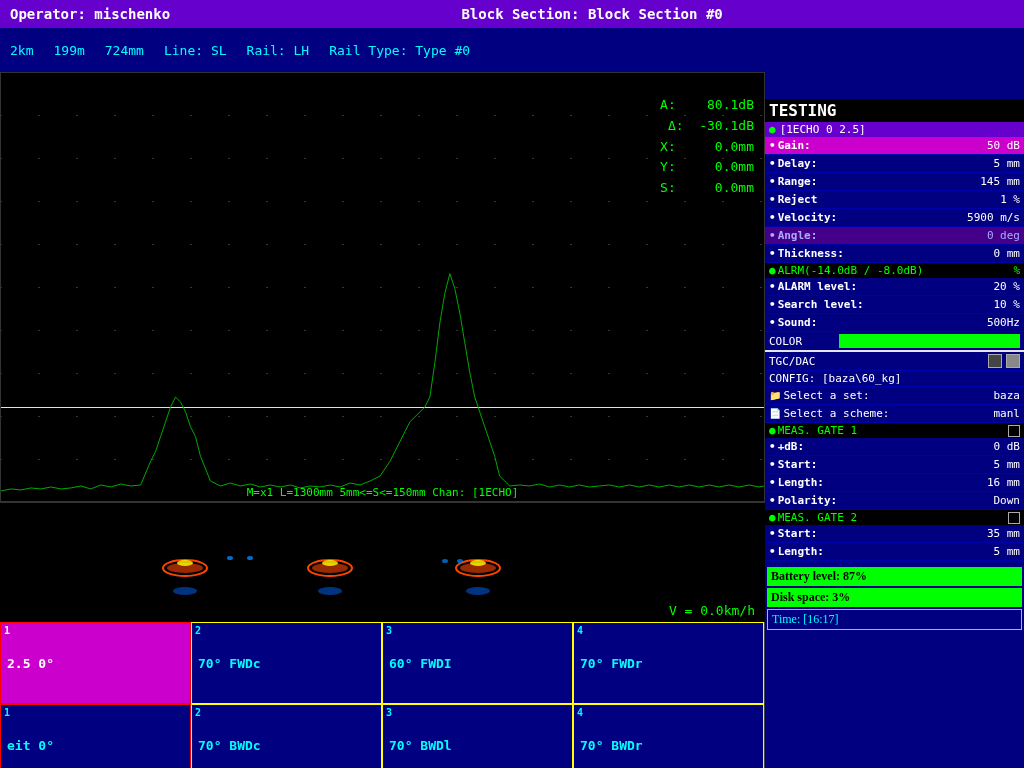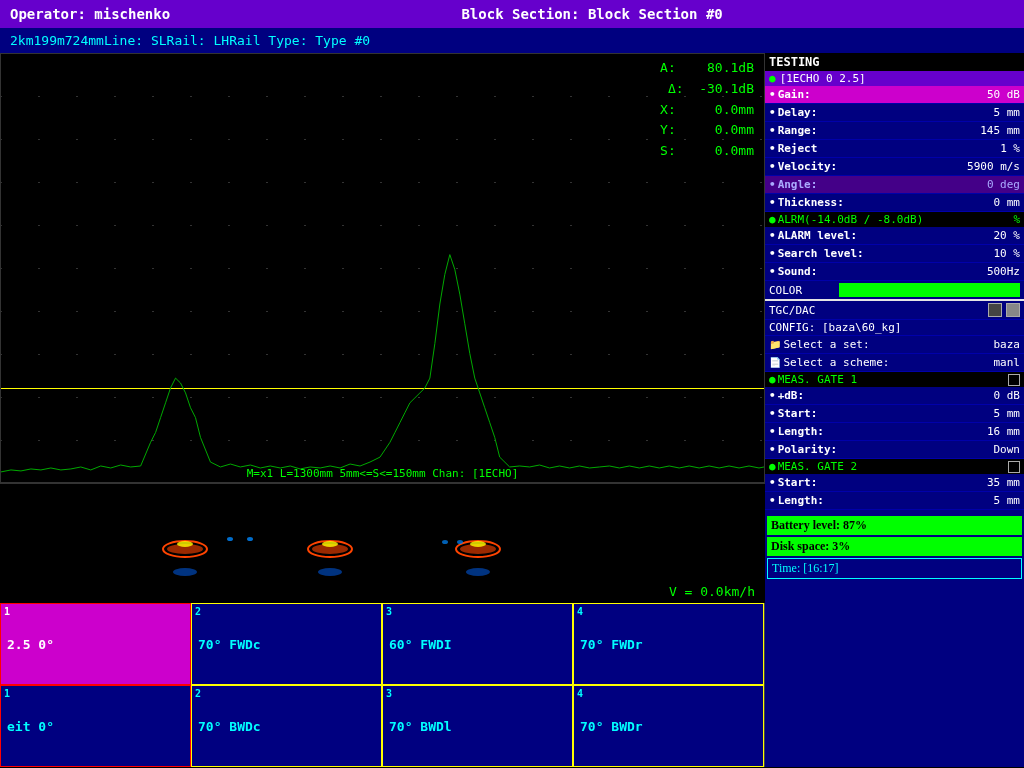--- a/index.html
+++ b/index.html
@@ -28,21 +28,22 @@
       color: #fff;
     }
 
     
     #subheader {
       background: #000080;
       color: #00ffff;
       display: flex;
       align-items: center;
       padding: 2px 10px;
-      height: 25px;
+      height: 44px;
+      gap: 20px;
       font-size: 13px;
     }
     #subheader span { color: #00ffff; }
 
     
     #main-layout {
       display: flex;
       height: calc(768px - 54px);
     }
 
@@ -68,21 +69,21 @@
       position: absolute;
       top: 0; left: 0; right: 0; bottom: 0;
       background-image: radial-gradient(circle, #333 1px, transparent 1px);
       background-size: 38px 43px;
       background-position: 19px 21px;
     }
 
     
     #chart-annotations {
       position: absolute;
-      top: 4px;
+      top: 22px;
       right: 10px;
       color: #00ff00;
       font-size: 13px;
       line-height: 1.6;
       text-align: right;
     }
 
     
     #waveform-svg {
       position: absolute;
@@ -177,22 +178,23 @@
       font-size: 11px;
     }
 
     #right-panel::-webkit-scrollbar { width: 6px; }
     #right-panel::-webkit-scrollbar-thumb { background: #555; }
 
     .panel-title {
       background: #000;
       color: #fff;
       padding: 2px 4px;
-      font-size: 12px;
+      font-size: 16px;
       font-weight: bold;
+      margin-top: 27px;
     }
 
     .panel-item {
       display: flex;
       align-items: center;
       justify-content: space-between;
       padding: 1px 4px;
       border-bottom: 1px solid #0000aa;
       min-height: 18px;
     }

